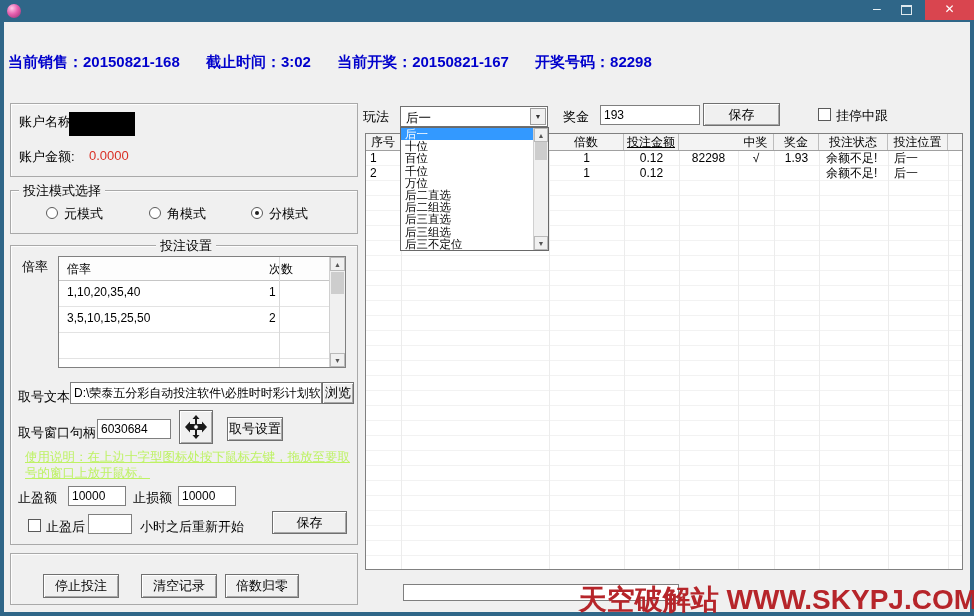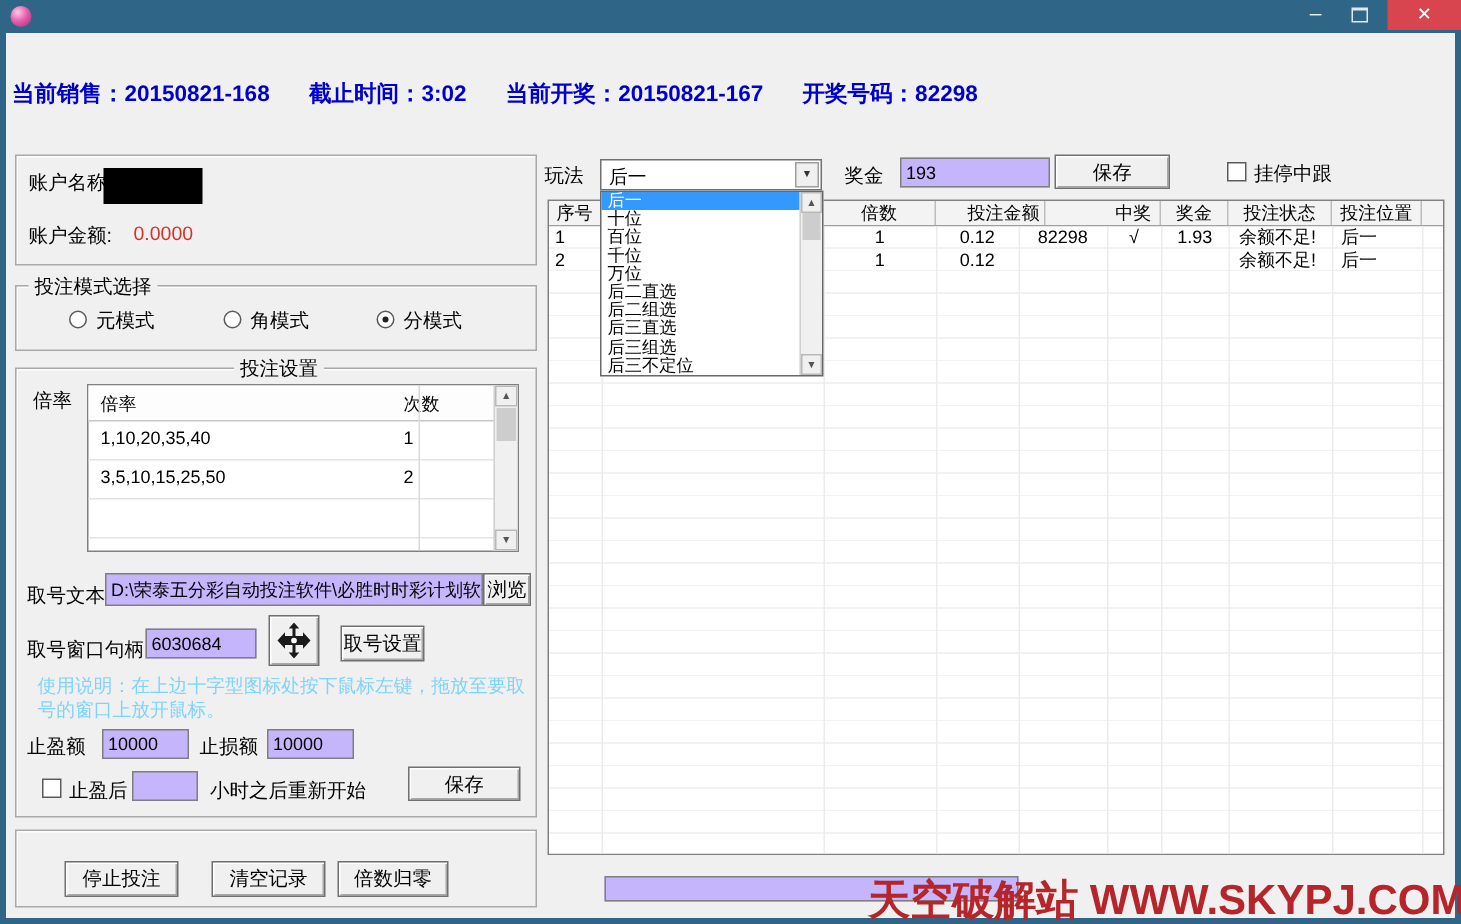--- a/index.html
+++ b/index.html
@@ -22,40 +22,40 @@
   
   #status { left:8px; top:53px; width:950px; font-size:15px; font-weight:bold; color:#0000cc; white-space:nowrap; }
   #status span { margin-right:22px; }
 
   
   .groupbox { border:1px solid #a9a9a9; box-shadow:inset 1px 1px 0 #fdfdfd; }
   .grouplabel { position:absolute; top:-9px; background:#f0f0f0; padding:0 4px; font-size:13px; }
   .lbl { font-size:13px; white-space:nowrap; }
   .btn { background:#f0f0f0; border:1px solid #707070; box-shadow:inset 1px 1px 0 #ffffff, inset -1px -1px 0 #a8a8a8;
          display:flex; align-items:center; justify-content:center; font-size:13px; cursor:default; }
-  .tbox { background:#c4b5fd; border:1px solid #7f7f7f; font-size:12px; padding:0 3px; font-family:"Liberation Sans",sans-serif; }
+  .tbox { background:#ffffff; border:1px solid #7f7f7f; font-size:12px; padding:0 3px; font-family:"Liberation Sans",sans-serif; }
   input.tbox { outline:none; }
   .radio { width:12px; height:12px; border:1px solid #5a5a5a; border-radius:50%; background:#fff; position:absolute; }
   .radio.sel::after { content:""; position:absolute; left:3px; top:3px; width:4px; height:4px; border-radius:50%; background:#222; }
   .checkbox { width:13px; height:13px; border:1px solid #5a5a5a; background:#fff; position:absolute; }
 
   
   #rate-table { left:58px; top:256px; width:288px; height:112px; background:#fff; border:1px solid #808080; }
   #rate-table .hdr { position:absolute; left:0; top:0; width:272px; height:24px; border-bottom:1px solid #c6c6c6; background:#fdfdfd; }
   #rate-table .rrow { position:absolute; left:0; width:272px; height:26px; border-bottom:1px solid #e3e3e3; }
   #rate-table .c1 { position:absolute; left:8px; top:4px; }
   #rate-table .c2 { position:absolute; left:210px; top:4px; }
   #rate-table .vdiv { position:absolute; top:0; bottom:0; width:1px; background:#d9d9d9; }
   .scrollbar { position:absolute; background:#f0f0f0; border-left:1px solid #d0d0d0; }
   .sb-btn { position:absolute; left:0; width:15px; height:14px; background:#f0f0f0; border:1px solid #b9b9b9;
             font-size:7px; color:#555; display:flex; align-items:center; justify-content:center; }
   .sb-thumb { position:absolute; left:1px; width:13px; background:#cdcdcd; }
 
   
-  #instructions { left:25px; top:449px; width:326px; font-size:12.5px; line-height:16px; color:#7dd3fc; }
+  #instructions { left:25px; top:449px; width:326px; font-size:12.5px; line-height:16px; color:#bef264; text-decoration:underline; }
 
   
   #crosshair-btn { left:179px; top:410px; width:34px; height:34px; }
 
   
   #combo { left:400px; top:106px; width:148px; height:21px; background:#fff; border:1px solid #707070; }
   #combo-text { position:absolute; left:5px; top:3px; font-size:12.5px; }
   #combo-arrow { position:absolute; right:1px; top:1px; width:16px; height:17px; background:#f0f0f0; border:1px solid #9d9d9d;
                  font-size:7px; display:flex; align-items:center; justify-content:center; color:#333; }
 
@@ -192,21 +192,21 @@
   <input class="abs tbox" style="left: 600px; top: 105px; width: 100px; height: 20px;" value="193">
   <div class="abs btn" style="left:703px;top:103px;width:77px;height:23px;">保存</div>
   <span class="checkbox" style="left:818px;top:108px;"></span>
   <span class="abs lbl" style="left:836px;top:107px;">挂停中跟</span>
 
   <div id="rec-table" class="abs">
     <div id="rec-hdr">
       <span class="hcell" style="left:0;width:35px;">序号</span>
       <span class="hcell" style="left:35px;width:148px;"></span>
       <span class="hcell" style="left:183px;width:75px;">倍数</span>
-      <span class="hcell" style="left:276px;width:55px;">投注金额</span>
+      <span class="hcell" style="left:258px;width:55px;text-decoration:underline;">投注金额</span>
       <span class="hcell" style="left:313px;width:59px;margin-top:46px;">开奖号码</span>
       <span class="hcell" style="left:372px;width:36px;">中奖</span>
       <span class="hcell" style="left:408px;width:45px;">奖金</span>
       <span class="hcell" style="left:453px;width:69px;">投注状态</span>
       <span class="hcell" style="left:522px;width:60px;">投注位置</span>
       <span class="hcell" style="left:582px;width:14px;border-right:none;"></span>
     </div>
     <div id="rec-body"></div>
     <div class="vline" style="left:35px;"></div>
       <div class="vline" style="left:183px;"></div>

